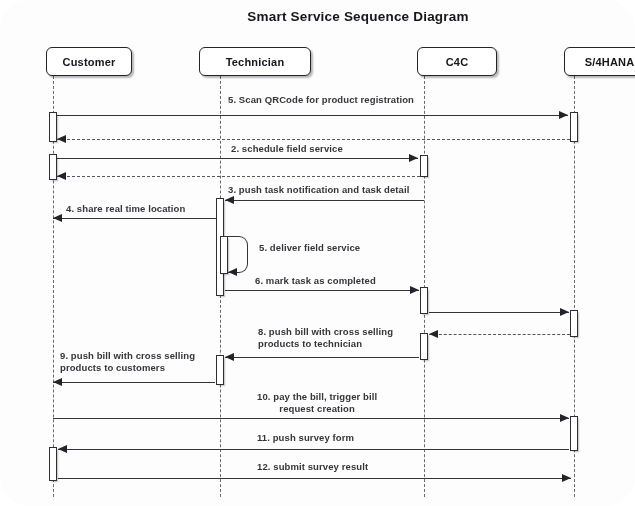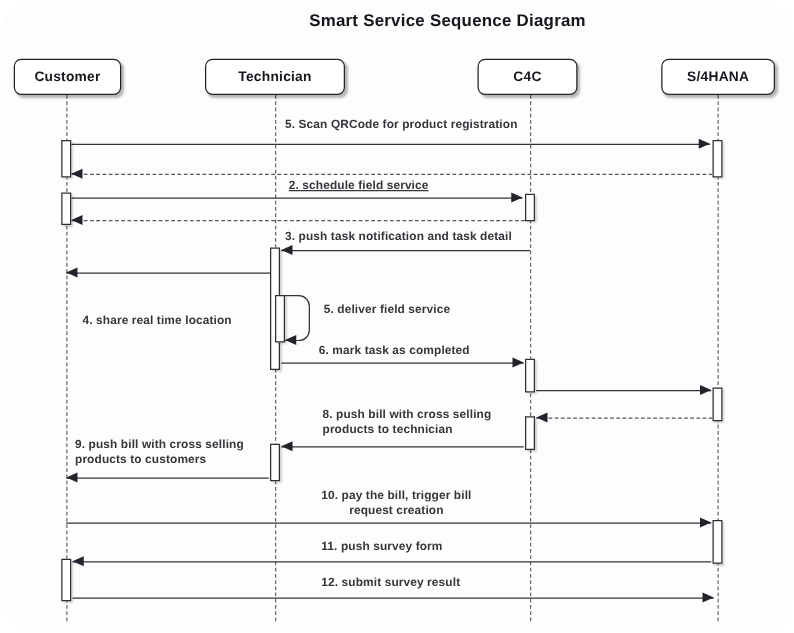--- a/index.html
+++ b/index.html
@@ -2,21 +2,21 @@
 <html><head>
 <meta charset="utf-8">
 <style>
   html,body{margin:0;padding:0;background:#ffffff;}
   body{width:635px;height:506px;font-family:"Liberation Sans",sans-serif;}
   #canvas{position:relative;width:635px;height:506px;background:#fdfdfd;overflow:hidden;}
   .title{position:absolute;top:9px;left:0;width:716px;text-align:center;
          font-size:13.5px;font-weight:bold;color:#16161d;letter-spacing:.2px;}
   .pbox{position:absolute;top:47px;height:29px;background:#ffffff;border:1.6px solid #23232b;
         border-radius:6px;box-shadow:2px 2px 2px rgba(0,0,0,.28);
-        display:flex;align-items:center;justify-content:center;box-sizing:border-box;}
+        display:flex;align-items:center;justify-content:center;box-sizing:border-box;margin-left:35px;}
   .pbox span{font-size:11px;font-weight:bold;color:#16161d;letter-spacing:.2px;}
   .lifeline{position:absolute;top:76px;height:421px;width:0;border-left:1.4px dashed #6a6a6a;}
   .activation{position:absolute;width:8px;background:#ffffff;border:1.2px solid #2e2e34;
               box-sizing:border-box;box-shadow:1.5px 1.5px 1.5px rgba(0,0,0,.18);z-index:3;}
   .msg-line{position:absolute;height:0;border-top:1.3px solid #33333a;z-index:2;}
   .msg-line.dashed{border-top:1.3px dashed #55555c;}
   .arr{position:absolute;width:0;height:0;border-top:4.5px solid transparent;
        border-bottom:4.5px solid transparent;z-index:4;}
   .arr.right{border-left:9px solid #23232b;}
   .arr.left{border-right:9px solid #23232b;}
@@ -56,29 +56,29 @@
     <div class="activation" style="left: 420px; top: 287px; height: 27px;"></div>
     <div class="activation" style="left: 420px; top: 333px; height: 27px;"></div>
     <div class="activation" style="left: 570px; top: 112px; height: 30px;"></div>
     <div class="activation" style="left: 570px; top: 310px; height: 27px;"></div>
     <div class="activation" style="left: 570px; top: 416px; height: 35px;"></div>
     <div class="msg-label" style="left: 228px; top: 94px;">5. Scan QRCode for product registration</div>
     <div class="msg-line" style="left: 57px; width: 511px; top: 115px;"></div>
     <div class="arr right" style="top: 111px; left: 559px;"></div>
     <div class="msg-line dashed" style="left: 57px; width: 513px; top: 139px;"></div>
     <div class="arr left" style="top: 135px; left: 57px;"></div>
-    <div class="msg-label" style="left: 231px; top: 143px; text-decoration: underline;">2. schedule field service</div>
+    <div class="msg-label" style="left: 231px; top: 143px;">2. schedule field service</div>
     <div class="msg-line" style="left: 57px; width: 361px; top: 158px;"></div>
     <div class="arr right" style="top: 154px; left: 409px;"></div>
     <div class="msg-line dashed" style="left: 57px; width: 363px; top: 176px;"></div>
     <div class="arr left" style="top: 172px; left: 57px;"></div>
     <div class="msg-label" style="left: 228px; top: 184px;">3. push task notification and task detail</div>
     <div class="msg-line" style="left: 225px; width: 199px; top: 200px;"></div>
     <div class="arr left" style="top: 196px; left: 225px;"></div>
-    <div class="msg-label" style="left: 66px; top: 203px; margin-top: 48px;">4. share real time location</div>
+    <div class="msg-label" style="left: 66px; top: 203px;">4. share real time location</div>
     <div class="msg-line" style="left: 53px; width: 163px; top: 218px;"></div>
     <div class="arr left" style="top: 214px; left: 53px;"></div>
     <div class="msg-label" style="left: 259px; top: 242px;">5. deliver field service</div>
     <div class="self-loop" style="left: 228px; top: 236px; width: 20px; height: 37px;"></div>
     <div class="arr left" style="left: 228px; top: 268px;"></div>
     <div class="msg-label" style="left: 255px; top: 275px;">6. mark task as completed</div>
     <div class="msg-line" style="left: 225px; width: 194px; top: 290px;"></div>
     <div class="arr right" style="top: 286px; left: 410px;"></div>
     <div class="msg-line" style="left: 429px; width: 140px; top: 312px;"></div>
     <div class="arr right" style="top: 308px; left: 560px;"></div>

